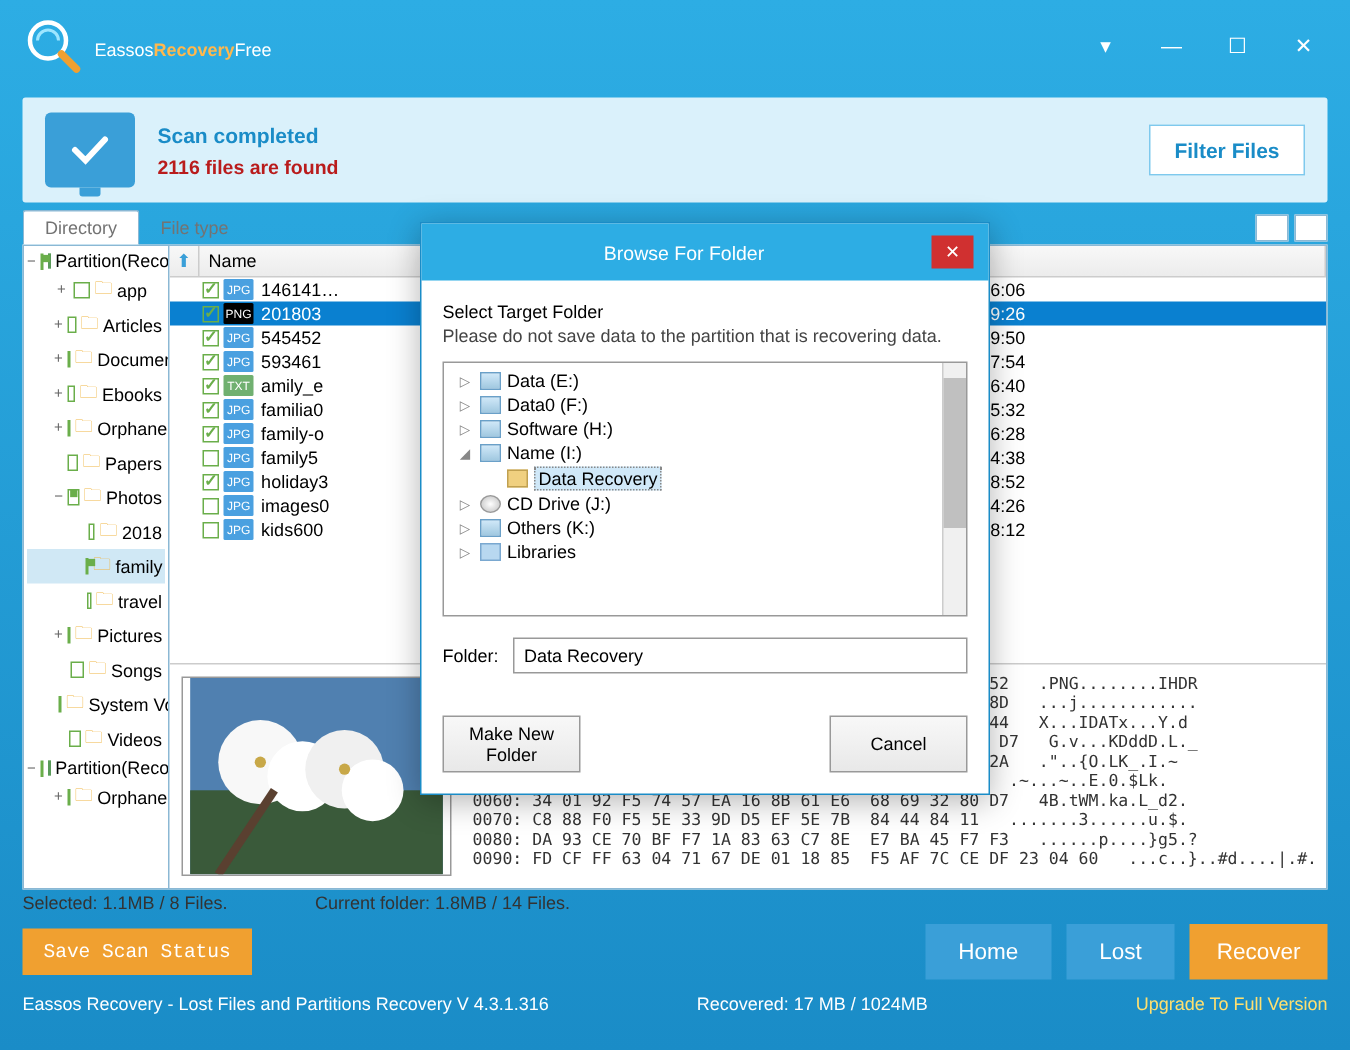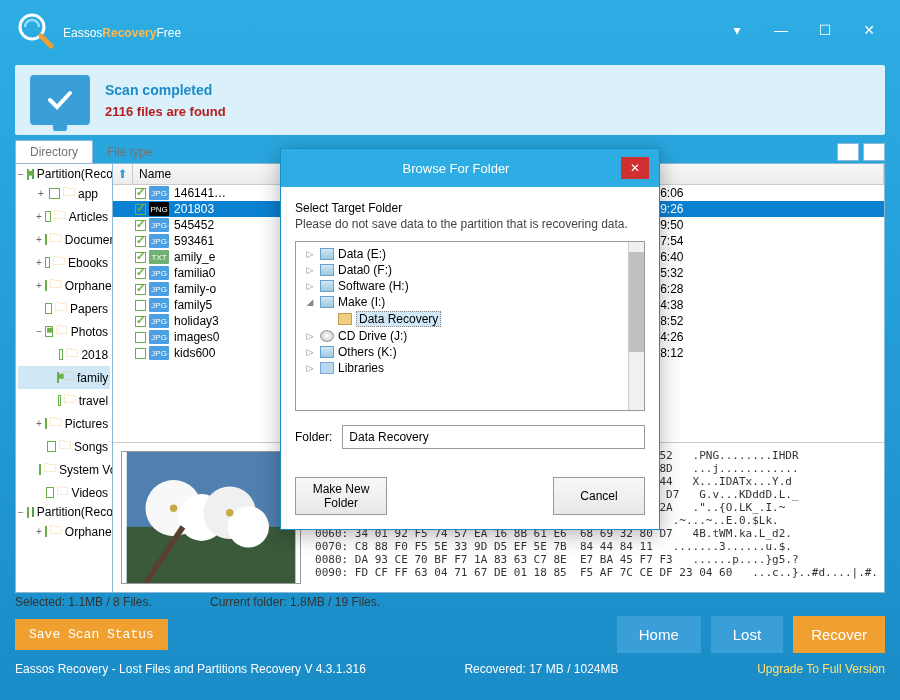--- a/index.html
+++ b/index.html
@@ -129,20 +129,21 @@
 <div class="status-banner">
   <div class="status-icon">
     <svg width="28" height="22" viewBox="0 0 28 22">
         <path d="M4 11 L11 18 L24 4" stroke="#fff" stroke-width="4" fill="none" stroke-linecap="round"></path>
       </svg>
   </div>
   <div class="status-text">
     <div class="line1">Scan completed</div>
     <div class="line2">2116 files are found</div>
   </div>
+  <button class="filter-btn">Filter Files</button>
 </div>
 
 <div class="tabs-row">
   <div class="tab active">Directory</div>
   <div class="tab">File type</div>
   <div class="view-toggles">
     <div class="view-toggle"></div>
     <div class="view-toggle"></div>
   </div>
 </div>
@@ -372,21 +373,21 @@
 0060: 34 01 92 F5 74 57 EA 16 8B 61 E6  68 69 32 80 D7   4B.tWM.ka.L_d2.
 0070: C8 88 F0 F5 5E 33 9D D5 EF 5E 7B  84 44 84 11   .......3......u.$.
 0080: DA 93 CE 70 BF F7 1A 83 63 C7 8E  E7 BA 45 F7 F3   ......p....}g5.?
 0090: FD CF FF 63 04 71 67 DE 01 18 85  F5 AF 7C CE DF 23 04 60   ...c..}..#d....|.#.</div>
     </div>
   </div>
 </div>
 
 <div class="info-bar">
   <div class="info-left">Selected: 1.1MB / 8 Files.</div>
-  <div>Current folder: 1.8MB / 19 Files.</div>
+  <div>Current folder: 1.8MB / 14 Files.</div>
 </div>
 
 <div class="bottom-buttons">
   <button class="btn-save">Save Scan Status</button>
   <button class="btn-home">Home</button>
   <button class="btn-back">Lost</button>
   <button class="btn-recover">Recover</button>
 </div>
 
 <div class="footer">
@@ -417,21 +418,21 @@
           <span class="lbl">Data0 (F:)</span>
         </div>
         <div class="ftree-item find0">
           <span class="exp">▷</span>
           <span class="dico drive"></span>
           <span class="lbl">Software (H:)</span>
         </div>
         <div class="ftree-item find0">
           <span class="exp">◢</span>
           <span class="dico drive"></span>
-          <span class="lbl">Make (I:)</span>
+          <span class="lbl">Name (I:)</span>
         </div>
         <div class="ftree-item find1 selected">
           <span class="exp"> </span>
           <span class="dico folder"></span>
           <span class="lbl">Data Recovery</span>
         </div>
         <div class="ftree-item find0">
           <span class="exp">▷</span>
           <span class="dico cd"></span>
           <span class="lbl">CD Drive (J:)</span>

